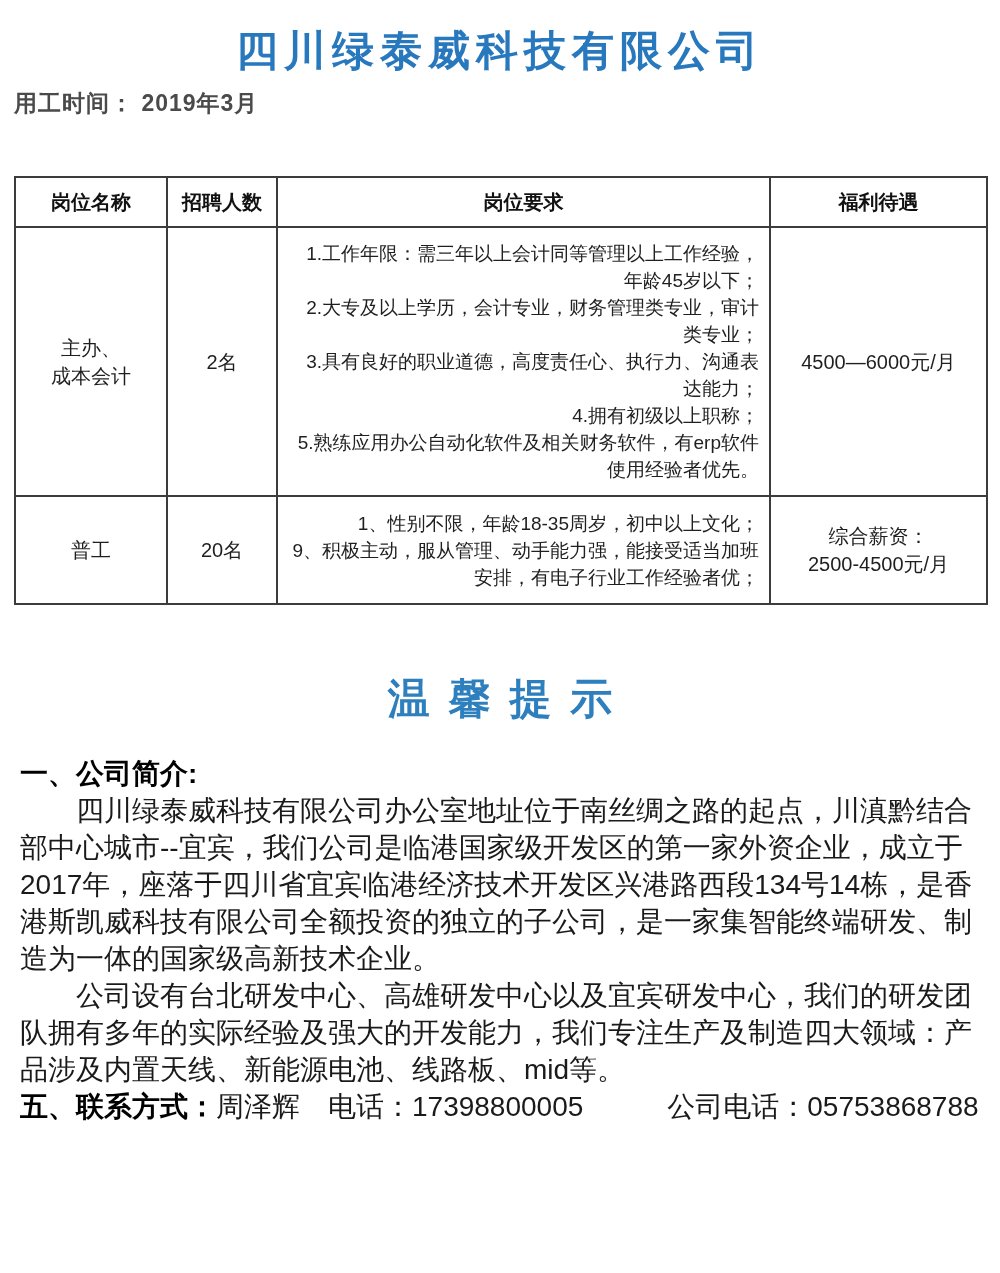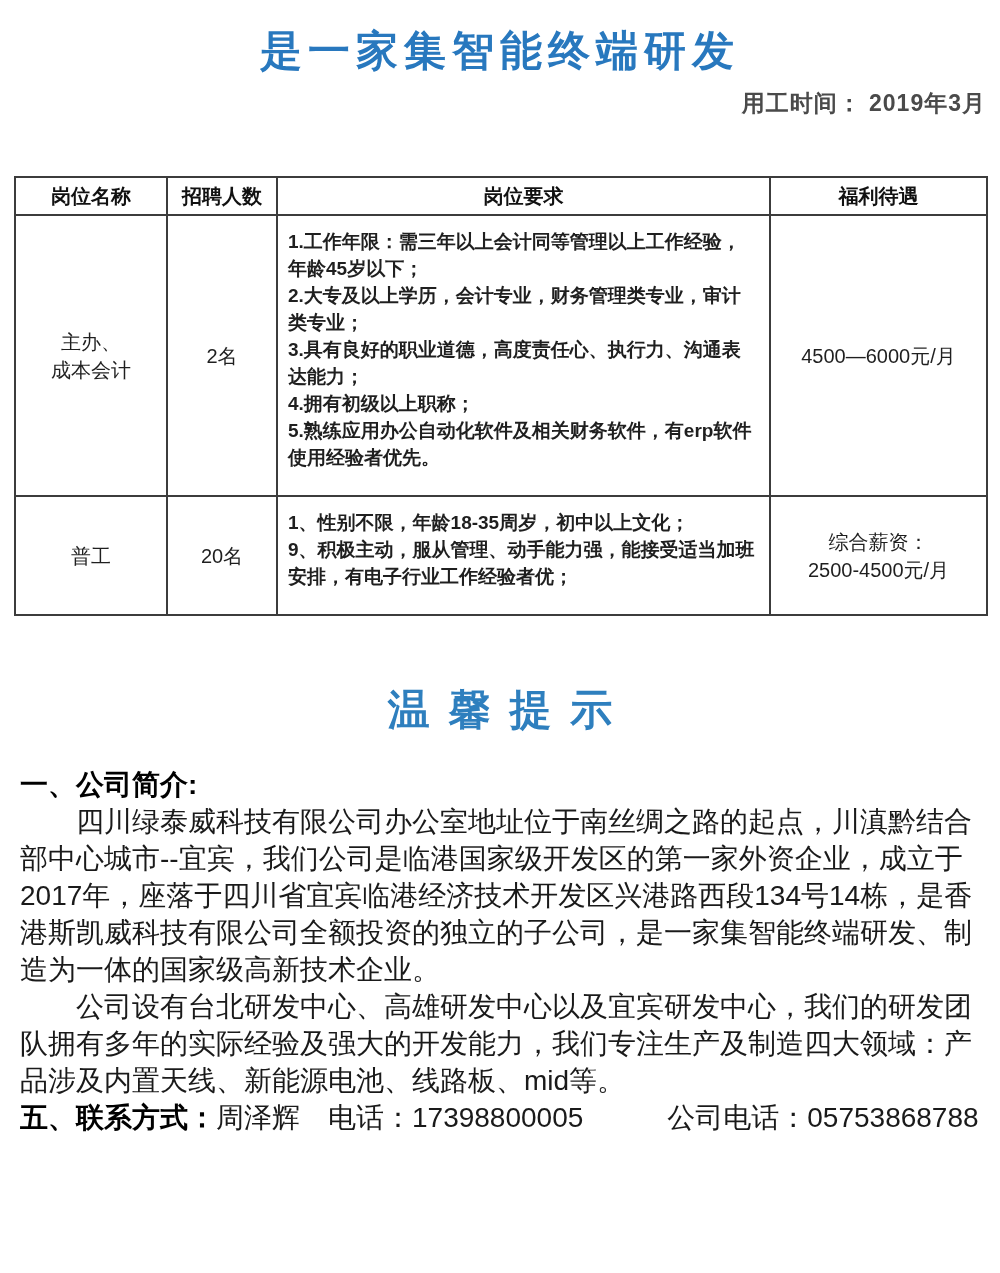--- a/index.html
+++ b/index.html
@@ -17,63 +17,62 @@
   
   .title {
     text-align: center;
     color: #2878be;
     font-size: 42px;
     font-weight: 900;
     letter-spacing: 6px;
     line-height: 1.2;
   }
   .subtitle {
-    text-align: right;
+    text-align: left;
     color: #4a4a4a;
     font-size: 23px;
     font-weight: bold;
     margin-top: 12px;
     letter-spacing: 1px;
   }
 
   
   table.jobs {
     width: 972px;
     margin: 57px auto 0 auto;
     border-collapse: collapse;
     table-layout: fixed;
   }
   table.jobs th, table.jobs td {
     border: 2px solid #3c3c3c;
     vertical-align: middle;
   }
   table.jobs th {
-    height: 38px;
+    height: 50px;
     font-size: 20px;
     font-weight: bold;
     text-align: center;
     color: #111;
   }
   col.c-pos  { width: 152px; }
   col.c-cnt  { width: 110px; }
   col.c-req  { width: 493px; }
   col.c-ben  { width: 217px; }
   td.center {
     text-align: center;
     font-size: 20px;
     white-space: pre-line;
     line-height: 1.4;
   }
   td.req {
     font-size: 19px;
     line-height: 27px;
-    padding: 12px 10px 24px 10px;
+    padding: 12px 10px 12px 10px;
     white-space: pre-line;
-    text-align: left;
-    font-weight: bold;
+    text-align: right;
   }
   tr.row1 td { height: 265px; }
   tr.row2 td { height: 108px; }
 
   
   .tips-heading {
     text-align: center;
     color: #2e7fbe;
     font-size: 42px;
     font-weight: 700;
@@ -89,21 +88,21 @@
     color: #1a1a1a;
   }
   .tips-body .sec-label { font-weight: bold; color: #000; }
   .tips-body p.indent { text-indent: 2em; }
 </style>
 </head>
 <body>
 
 <div class="page">
 
-  <div class="title">是一家集智能终端研发</div>
+  <div class="title">四川绿泰威科技有限公司</div>
   <div class="subtitle">用工时间： 2019年3月</div>
 
   <table class="jobs">
     <colgroup>
       <col class="c-pos">
         <col class="c-cnt">
         <col class="c-req">
         <col class="c-ben">
     </colgroup>
     <thead>

